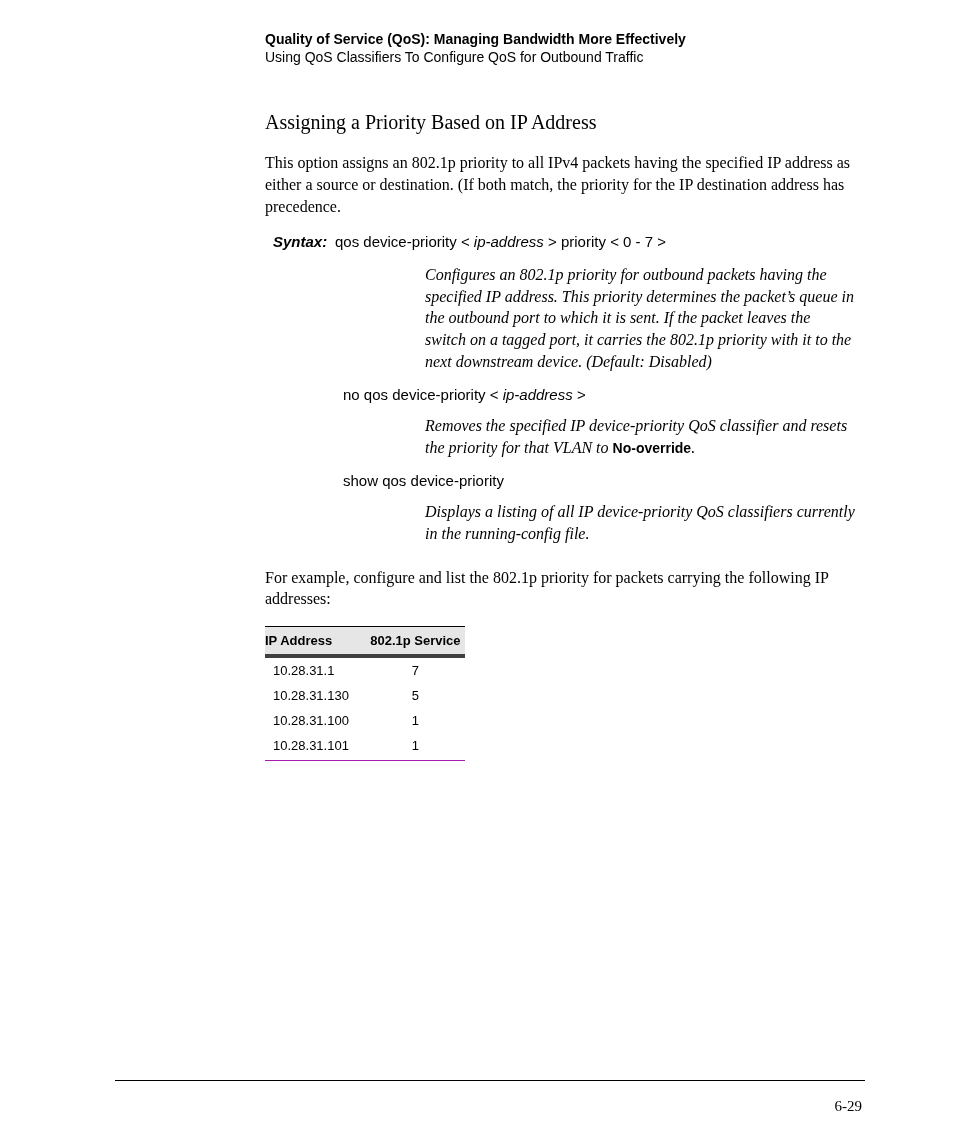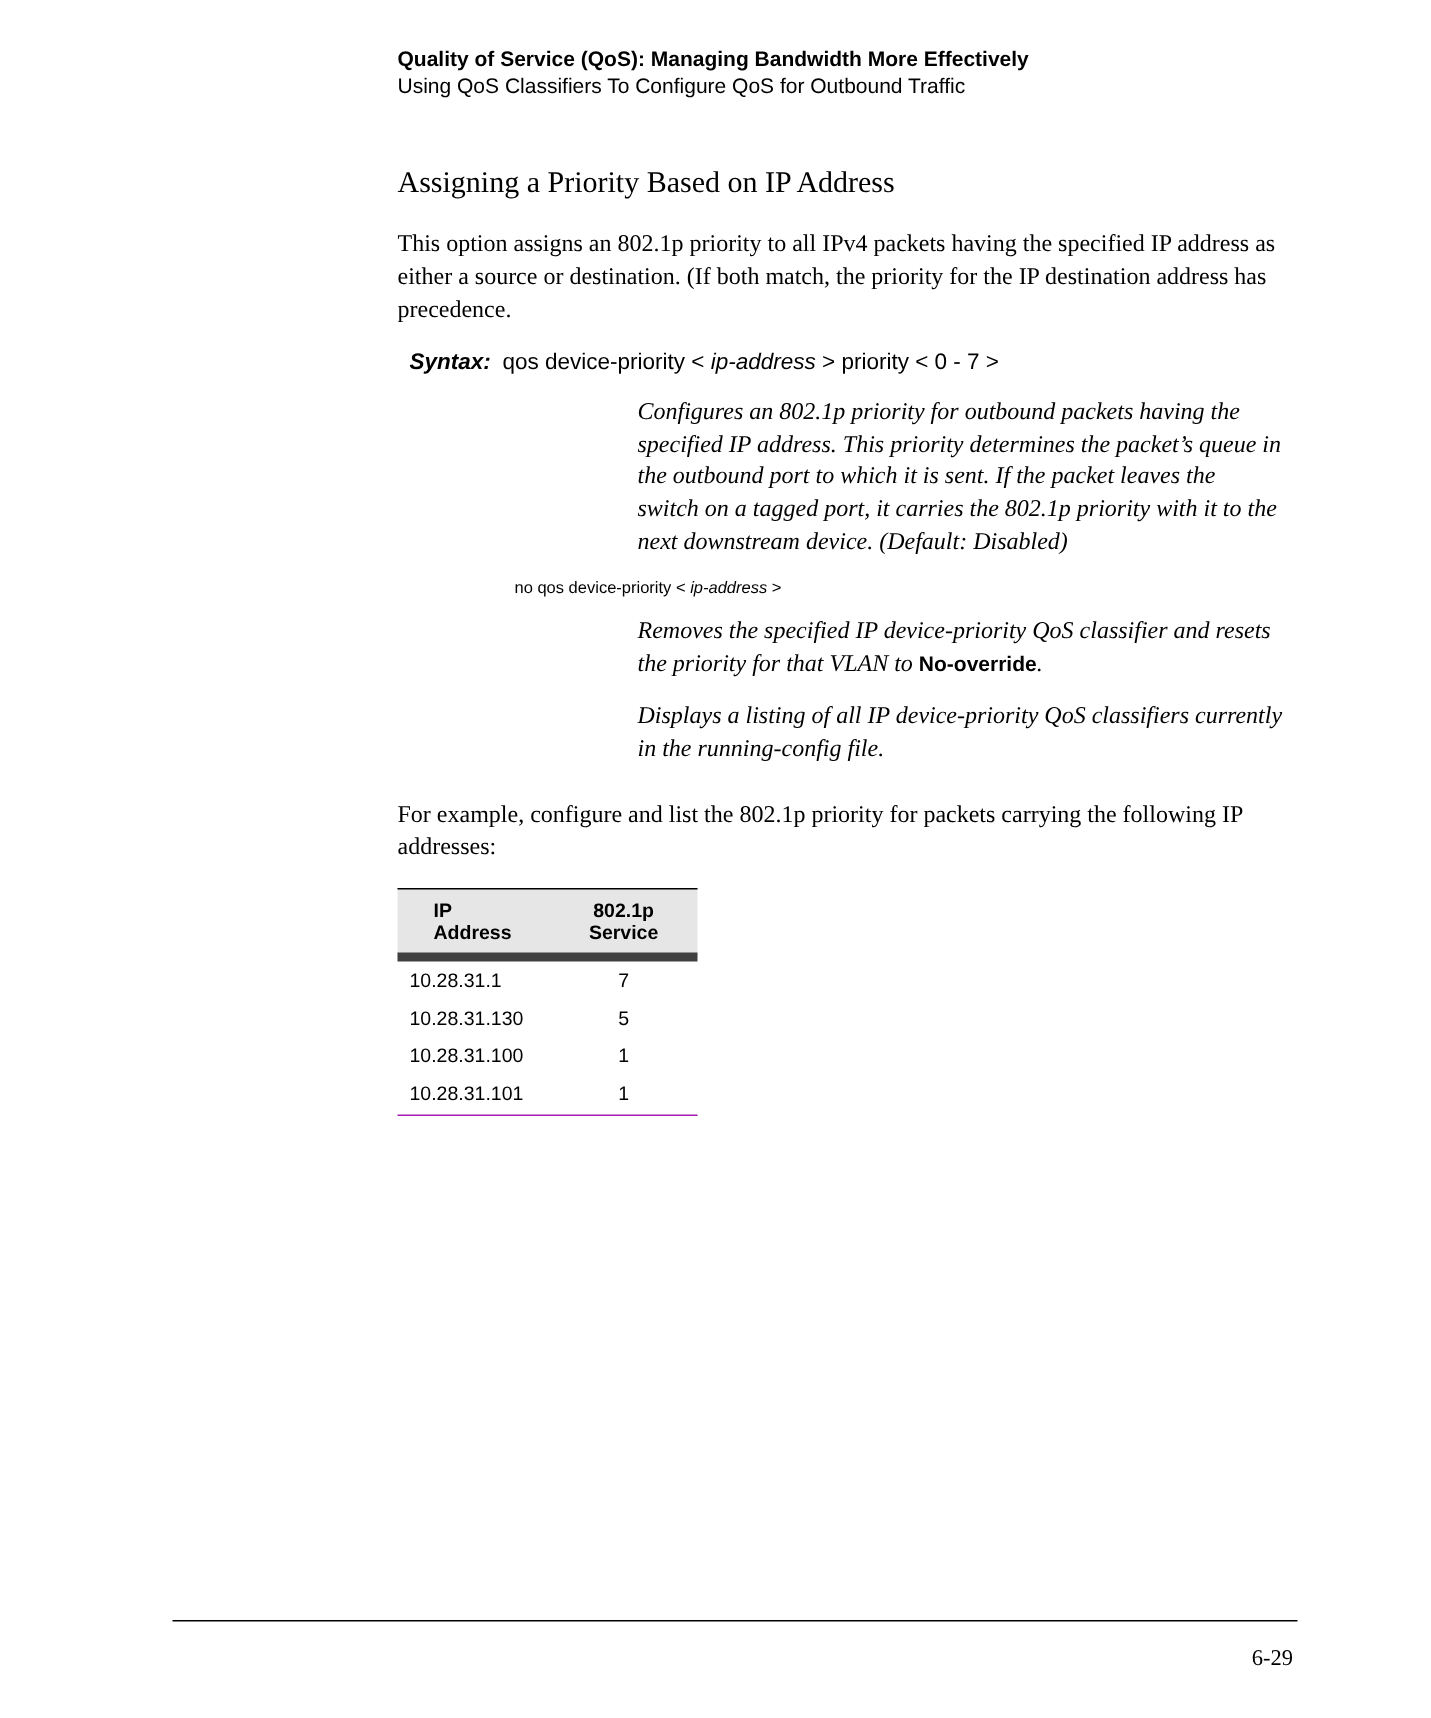--- a/index.html
+++ b/index.html
@@ -81,44 +81,44 @@
   }
   .desc-block .inline-bold {
     font-family: Arial, Helvetica, sans-serif;
     font-weight: bold;
     font-style: normal;
     font-size: 14px;
   }
   .sub-cmd {
     margin-left: 78px;
     font-family: Arial, Helvetica, sans-serif;
-    font-size: 11px;
+    font-size: 15px;
     margin-bottom: 12px;
   }
   .sub-cmd .param {
     font-style: italic;
   }
   .table-wrap {
     margin-top: 10px;
     margin-left: 0;
     width: 200px;
   }
   table.priority {
     border-collapse: collapse;
     width: 200px;
     font-family: Arial, Helvetica, sans-serif;
     font-size: 13px;
   }
   table.priority thead th {
     background: #e6e6e6;
     text-align: left;
     font-weight: bold;
-    padding: 6px 24px;
+    padding: 6px 0;
     border-top: 1px solid #000;
-    border-bottom: 6px solid #404040;
+    border-bottom: 4px solid #404040;
   }
   table.priority thead th:last-child {
     text-align: center;
   }
   table.priority tbody td {
     padding: 5px 8px;
   }
   table.priority tbody td:last-child {
     text-align: center;
   }
@@ -167,20 +167,21 @@
     <div class="desc-block">Configures an 802.1p priority for outbound packets having the specified IP address. This priority determines the packet’s queue in the outbound port to which it is sent. If the packet leaves the switch on a tagged port, it carries the 802.1p priority with it to the next downstream device. (Default: Disabled)</div>
 
     <div class="sub-cmd">
       <span>no qos device-priority &lt; </span><span class="param">ip-address</span><span> &gt;</span>
     </div>
 
     <div class="desc-block">
       <span>Removes the specified IP device-priority QoS classifier and resets the priority for that VLAN to </span><span class="inline-bold">No-override</span><span>.</span>
     </div>
 
+    <div class="sub-cmd">show qos device-priority</div>
 
     <div class="desc-block">Displays a listing of all IP device-priority QoS classifiers currently in the running-config file.</div>
 
     <div class="body-para" style="margin-top:22px">For example, configure and list the 802.1p priority for packets carrying the following IP addresses:</div>
 
     <div class="table-wrap">
       <table class="priority">
         <thead>
           <tr>
             <th>IP Address</th>

